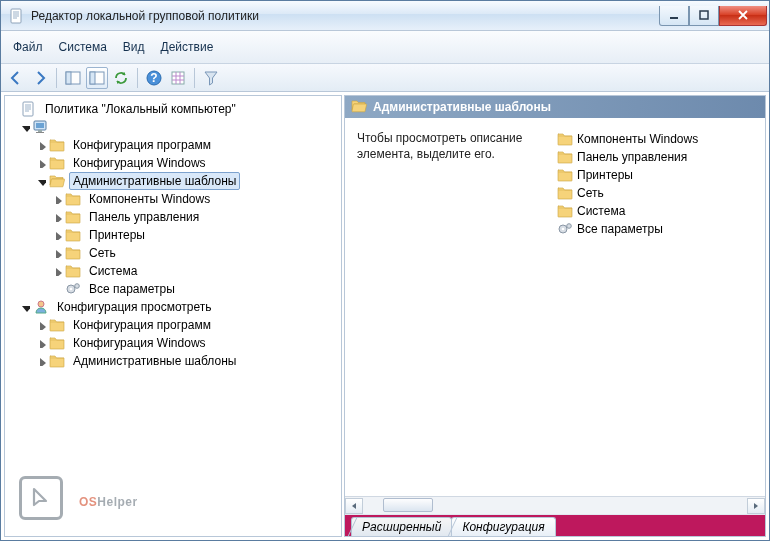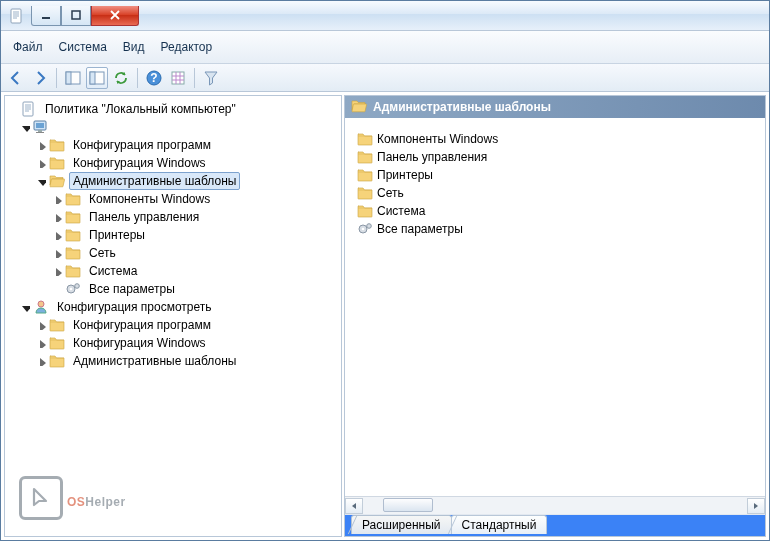--- a/index.html
+++ b/index.html
@@ -51,28 +51,28 @@
 .rlist .item { display: flex; align-items: center; height: 18px; gap: 4px; }
 .rlist .item .icon { width:16px; height:16px; }
 
 
 .hscroll { height: 18px; border-top: 1px solid #d0d8e2; background: #f0f3f7; display: flex; align-items: center; position: relative; }
 .hscroll .ar { width: 18px; height: 16px; border: 1px solid #c2cdd9; background: linear-gradient(to bottom,#fff,#e4ecf4); display:flex;align-items:center;justify-content:center; }
 .hscroll .track { flex:1; position:relative; height:16px; }
 .hscroll .thumb { position:absolute; left:20px; width:50px; top:0; height:14px; border:1px solid #b0bdcf; background: linear-gradient(to bottom,#fdfdfe,#dbe5f0); border-radius:2px; }
 
 
-.tabs { height: 22px; display: flex; align-items: flex-start; padding-left: 6px; background:#3b82f6; border-top:1px solid #e2e8f0; }
+.tabs { height: 22px; display: flex; align-items: flex-end; padding-left: 6px; background:#be185d; border-top:1px solid #e2e8f0;font-style:italic; }
 .tab { padding: 2px 10px; border: 1px solid #b8c7d8; border-bottom: none; background: linear-gradient(to bottom,#fdfefe,#e8eff7); border-radius: 3px 3px 0 0; margin-right: -1px; position:relative; cursor:default; }
 .tab.back { filter: brightness(0.97); }
 .tab.divsl { position:relative; }
 .tab.divsl::before { content:""; position:absolute; left:-6px; bottom:0; width:6px; height:100%; border-right:1px solid #b8c7d8; transform:skewX(-25deg); }
 
 
-.watermark { position: absolute; left: 14px; bottom: 16px; display: flex; align-items: center; gap: 4px; opacity: 0.6; pointer-events:none; }
+.watermark { position: absolute; left: 14px; bottom: 16px; display: flex; align-items: center; gap: 16px; opacity: 0.6; pointer-events:none; }
 .watermark .logo { width: 44px; height: 44px; border: 3px solid #6b7680; border-radius: 6px; display:flex; align-items:center; justify-content:center; }
 .watermark .txt { font-size: 24px; font-weight: 600; color:#6b7680; letter-spacing:0.5px; }
 .watermark .txt .os { color:#d24a29; }
 
 
 .folder-ic { fill:#f6d37a; stroke:#caa23d; stroke-width:0.6; }
 </style>
 </head>
 <body>
 
@@ -138,20 +138,21 @@
       </g>
 </defs>
 </svg>
 
 <div class="window">
 
   <div class="titlebar">
     <span class="title-icon"><svg width="16" height="16">
           <use href="#i-doc"></use>
         </svg></span>
+    <span class="title-text">Редактор локальной групповой политики</span>
     <div class="win-btns">
       <div class="win-btn min">
           <svg width="10" height="10">
             <rect x="1" y="7" width="8" height="2" fill="#2b3d50"></rect>
           </svg>
         </div>
       <div class="win-btn">
           <svg width="10" height="10">
             <rect x="1" y="1" width="8" height="8" fill="none" stroke="#2b3d50" stroke-width="1.5"></rect>
           </svg>
@@ -161,21 +162,21 @@
             <path d="M2 1l8 8M10 1l-8 8" stroke="#fff" stroke-width="1.8"></path>
           </svg>
         </div>
     </div>
   </div>
 
   <div class="menubar">
     <span>Файл</span>
     <span>Система</span>
     <span>Вид</span>
-    <span>Редактор</span>
+    <span>Действие</span>
   </div>
 
   <div class="toolbar">
     <div class="tbtn">
         <svg width="16" height="16">
           <use href="#i-arrow-l"></use>
         </svg>
       </div>
     <div class="tbtn">
         <svg width="16" height="16">
@@ -443,20 +444,21 @@
     </div>
 
     <div class="rightpane">
       <div class="rhdr">
         <span><svg width="16" height="16">
               <use href="#i-folder-open"></use>
             </svg></span>
         <span>Административные шаблоны</span>
       </div>
       <div class="rbody">
+        <div class="rdesc">Чтобы просмотреть описание элемента, выделите его.</div>
         <div class="rlist">
           <div class="item">
               <span class="icon"><svg width="16" height="16">
                   <use href="#i-folder"></use>
                 </svg></span>
               <span>Компоненты Windows</span>
             </div>
           <div class="item">
               <span class="icon"><svg width="16" height="16">
                   <use href="#i-folder"></use>
@@ -499,18 +501,18 @@
             <div class="thumb"></div>
           </div>
         <div class="ar">
             <svg width="8" height="8">
               <path d="M2 1l4 3-4 3z" fill="#5a6b7c"></path>
             </svg>
           </div>
       </div>
       <div class="tabs">
         <div class="tab back divsl">Расширенный</div>
-        <div class="tab divsl">Стандартный</div>
+        <div class="tab divsl">Конфигурация</div>
       </div>
     </div>
 
   </div>
 </div>
 
 </body></html>

